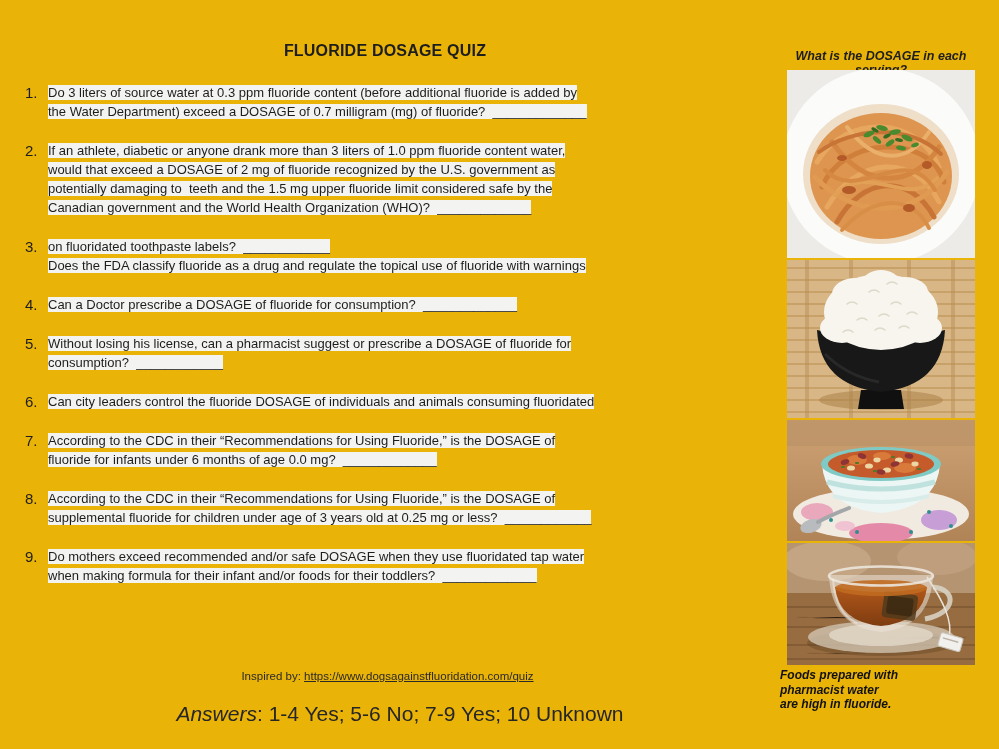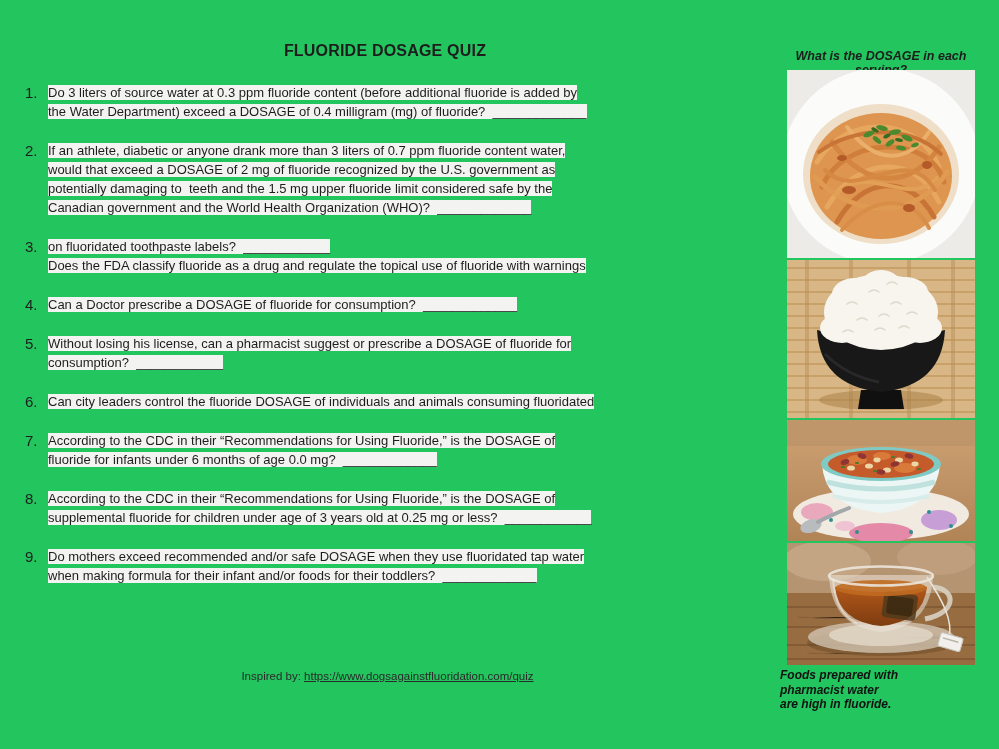--- a/index.html
+++ b/index.html
@@ -1,18 +1,18 @@
 <!DOCTYPE html>
 <html><head>
 <meta charset="utf-8">
 <style>
   * { margin:0; padding:0; box-sizing:border-box; }
   html,body { width:999px; height:749px; background:#ffffff; }
   body { font-family:"Liberation Sans", sans-serif; color:#1d1d1d; }
-  .page { position:relative; width:999px; height:749px; background:#22c55e; overflow:hidden; }
+  .page { position:relative; width:999px; height:749px; background:#eab308; overflow:hidden; }
 
   .quiz-title {
     position:absolute; top:42px; left:0; width:770px;
     text-align:center; font-size:16px; font-weight:bold; letter-spacing:0.2px;
   }
 
   .quiz { position:absolute; top:83px; left:25px; width:745px; }
   .q { display:flex; margin-bottom:20px; }
   .qnum { width:23px; flex:0 0 23px; font-size:15px; line-height:19px; }
   .qlines { flex:1; }
@@ -52,28 +52,28 @@
 <div class="page">
 
   <div class="quiz-title">FLUORIDE DOSAGE QUIZ</div>
 
   <div class="quiz">
 
     <div class="q">
       <span class="qnum">1.</span>
       <div class="qlines">
         <div class="qline"><span class="hl">Do 3 liters of source water at 0.3 ppm fluoride content (before additional fluoride is added by</span></div>
-        <div class="qline"><span class="hl">the Water Department) exceed a DOSAGE of 0.4 milligram (mg) of fluoride?  _____________</span></div>
+        <div class="qline"><span class="hl">the Water Department) exceed a DOSAGE of 0.7 milligram (mg) of fluoride?  _____________</span></div>
       </div>
     </div>
 
     <div class="q">
       <span class="qnum">2.</span>
       <div class="qlines">
-        <div class="qline"><span class="hl">If an athlete, diabetic or anyone drank more than 3 liters of 0.7 ppm fluoride content water,</span></div>
+        <div class="qline"><span class="hl">If an athlete, diabetic or anyone drank more than 3 liters of 1.0 ppm fluoride content water,</span></div>
         <div class="qline"><span class="hl">would that exceed a DOSAGE of 2 mg of fluoride recognized by the U.S. government as</span></div>
         <div class="qline"><span class="hl">potentially damaging to  teeth and the 1.5 mg upper fluoride limit considered safe by the</span></div>
         <div class="qline"><span class="hl">Canadian government and the World Health Organization (WHO)?  _____________</span></div>
       </div>
     </div>
 
     <div class="q">
       <span class="qnum">3.</span>
       <div class="qlines">
         <div class="qline"><span class="hl">on fluoridated toothpaste labels?  ____________</span></div>
@@ -127,20 +127,23 @@
       </div>
     </div>
 
 
   </div>
 
   <div class="inspired">
     <span>Inspired by: </span><span class="link">https://www.dogsagainstfluoridation.com/quiz</span>
   </div>
 
+  <div class="answers">
+    <span class="ans-prefix">Answers</span><span>: 1-4 Yes; 5-6 No; 7-9 Yes; 10 Unknown</span>
+  </div>
 
   <div class="side-header">What is the DOSAGE in each serving?</div>
 
   <div class="photos">
 
     <span class="photo">
       <svg width="188" height="188" viewBox="0 0 188 188">
         <rect width="188" height="188" fill="#edebe7"></rect>
         <ellipse cx="94" cy="96" rx="99" ry="98" fill="#fbfbfa"></ellipse>
         <ellipse cx="94" cy="104" rx="78" ry="70" fill="#efdfc9"></ellipse>

